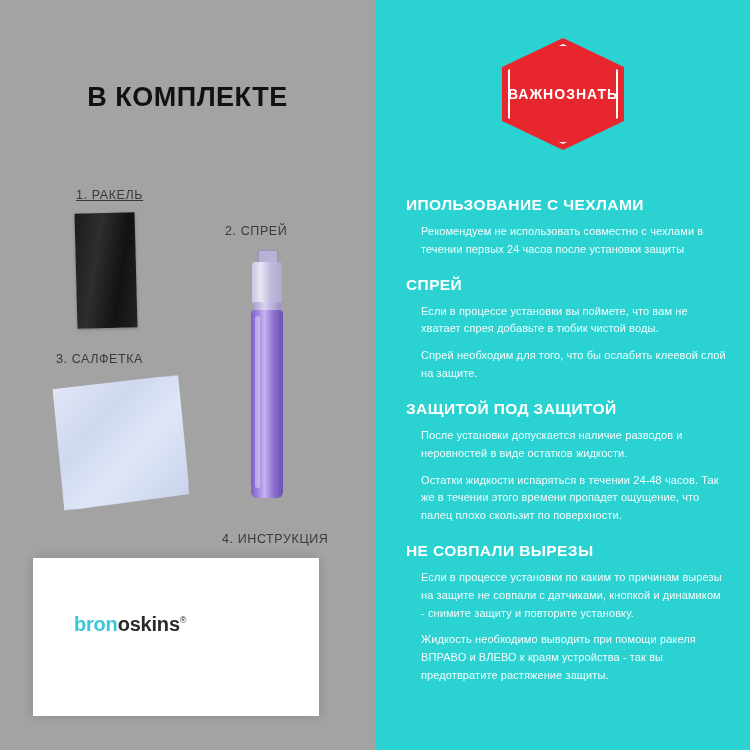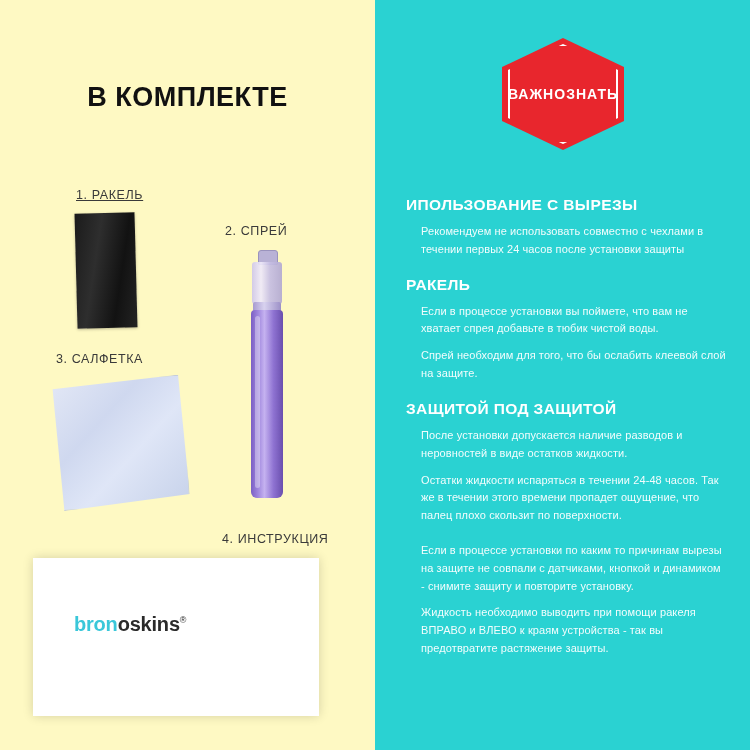--- a/index.html
+++ b/index.html
@@ -18,21 +18,21 @@
     width: 750px;
     height: 750px;
     display: flex;
   }
 
   
   .left-panel {
     position: relative;
     width: 375px;
     height: 750px;
-    background: #fef9c3;
+    background: #a3a3a3;
     flex: none;
   }
   .left-title {
     position: absolute;
     left: 0;
     top: 82px;
     width: 375px;
     text-align: center;
     font-size: 27px;
     font-weight: bold;
@@ -269,37 +269,38 @@
       <div class="hex-inner"></div>
       <div class="badge-text">
         <span>ВАЖНО</span>
         <span>ЗНАТЬ</span>
       </div>
     </div>
 
     <div class="sections">
 
       <div class="section">
-        <h3 class="section-title">ИПОЛЬЗОВАНИЕ С ВЫРЕЗЫ</h3>
+        <h3 class="section-title">ИПОЛЬЗОВАНИЕ С ЧЕХЛАМИ</h3>
         <p class="para">Рекомендуем не использовать совместно с чехлами в течении первых 24 часов после установки защиты</p>
       </div>
 
       <div class="section section-gap-top">
-        <h3 class="section-title">РАКЕЛЬ</h3>
+        <h3 class="section-title">СПРЕЙ</h3>
         <p class="para">Если в процессе установки вы поймете, что вам не хватает спрея добавьте в тюбик чистой воды.</p>
         <p class="para">Спрей необходим для того, что бы ослабить клеевой слой на защите.</p>
       </div>
 
       <div class="section section-gap-top">
         <h3 class="section-title">ЗАЩИТОЙ ПОД ЗАЩИТОЙ</h3>
         <p class="para">После установки допускается наличие разводов и неровностей в виде остатков жидкости.</p>
         <p class="para">Остатки жидкости испаряться в течении 24-48 часов. Так же в течении этого времени пропадет ощущение, что палец плохо скользит по поверхности.</p>
       </div>
 
       <div class="section section-gap-top">
+        <h3 class="section-title">НЕ СОВПАЛИ ВЫРЕЗЫ</h3>
         <p class="para">Если в процессе установки по каким то причинам вырезы на защите не совпали с датчиками, кнопкой и динамиком - снимите защиту и повторите установку.</p>
         <p class="para">Жидкость необходимо выводить при помощи ракеля ВПРАВО и ВЛЕВО к краям устройства - так вы предотвратите растяжение защиты.</p>
       </div>
 
     </div>
   </div>
 
 </div>
 
 </body></html>

